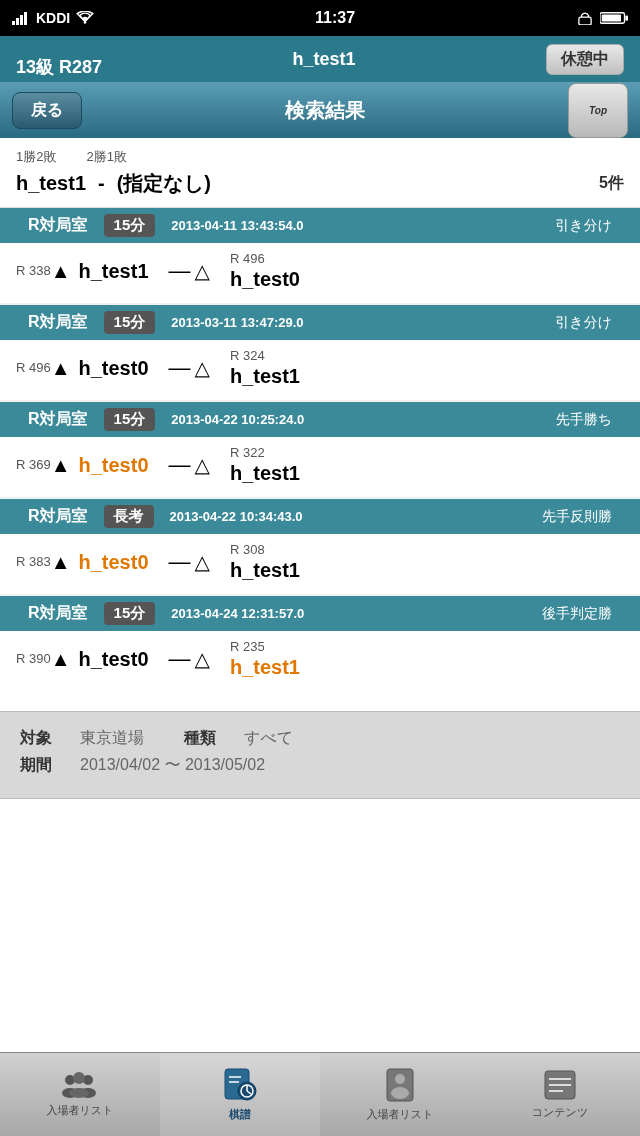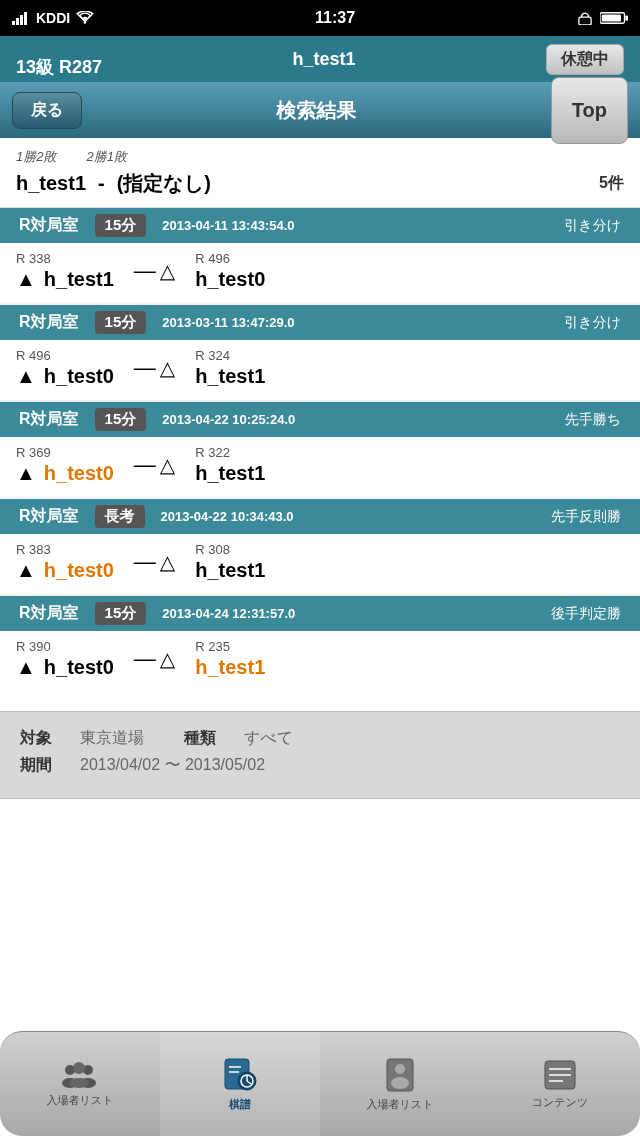--- a/index.html
+++ b/index.html
@@ -73,39 +73,39 @@
     .nav-title {
       color: #fff;
       font-size: 20px;
       font-weight: 700;
     }
     .nav-top-btn {
       background: linear-gradient(to bottom, #e8e8e8, #b8b8b8);
       color: #333;
       border-radius: 8px;
       padding: 21px 20px;
-      font-size: 20px;
+      font-size: 10px;
       font-weight: 700;
       border: 1px solid #999;
       cursor: pointer;
+      font-style: italic;
     }
 
     
     .search-header {
       background: #fff;
       padding: 10px 16px;
       border-bottom: 1px solid #ddd;
     }
     .search-stats {
       font-size: 13px;
       color: #555;
       display: flex;
       gap: 30px;
       margin-bottom: 4px;
-      font-style: italic;
     }
     .search-players {
       display: flex;
       align-items: center;
       font-size: 20px;
       font-weight: 700;
       gap: 12px;
     }
     .search-count {
       margin-left: auto;
@@ -117,21 +117,21 @@
     
     .game-list { background: #f0f0f0; }
 
     .game-entry { margin-bottom: 2px; }
 
     .game-header {
       background: #3a8a9a;
       color: #fff;
       display: flex;
       align-items: center;
-      padding: 6px 19px;
+      padding: 6px 28px;
       gap: 16px;
     }
     .game-room {
       font-size: 16px;
       font-weight: 700;
     }
     .game-time {
       background: #555;
       color: #fff;
       padding: 2px 10px;
@@ -152,22 +152,22 @@
 
     .game-body {
       background: #fff;
       padding: 8px 16px 12px;
       display: flex;
       align-items: center;
       gap: 0;
     }
     .player-side {
       display: flex;
-      flex-direction: column;
-      align-items: flex-start;
+      flex-direction: row;
+      align-items: center;
     }
     .player-rating { font-size: 13px; color: #555; margin-bottom: 2px; }
     .player-name-row { display: flex; align-items: center; gap: 8px; }
     .player-triangle { font-size: 20px; color: #000; }
     .player-name { font-size: 20px; font-weight: 700; color: #000; }
     .player-name.orange { color: #e07800; }
 
     .separator {
       display: flex;
       align-items: center;
@@ -201,23 +201,22 @@
     .filter-label { font-weight: 700; color: #333; width: 60px; }
     .filter-value { color: #666; }
 
     
     .tab-bar {
       position: fixed;
       bottom: 0;
       width: 640px;
       background: linear-gradient(to bottom, #d0d0d0, #a8a8a8);
       display: flex;
-      height: 105px;
+      height: 84px;
       border-top: 1px solid #888;
-      border-radius: 22px;
     }
     .tab-item {
       flex: 1;
       display: flex;
       flex-direction: column;
       align-items: center;
       justify-content: center;
       gap: 4px;
       cursor: pointer;
       padding: 8px 0;

